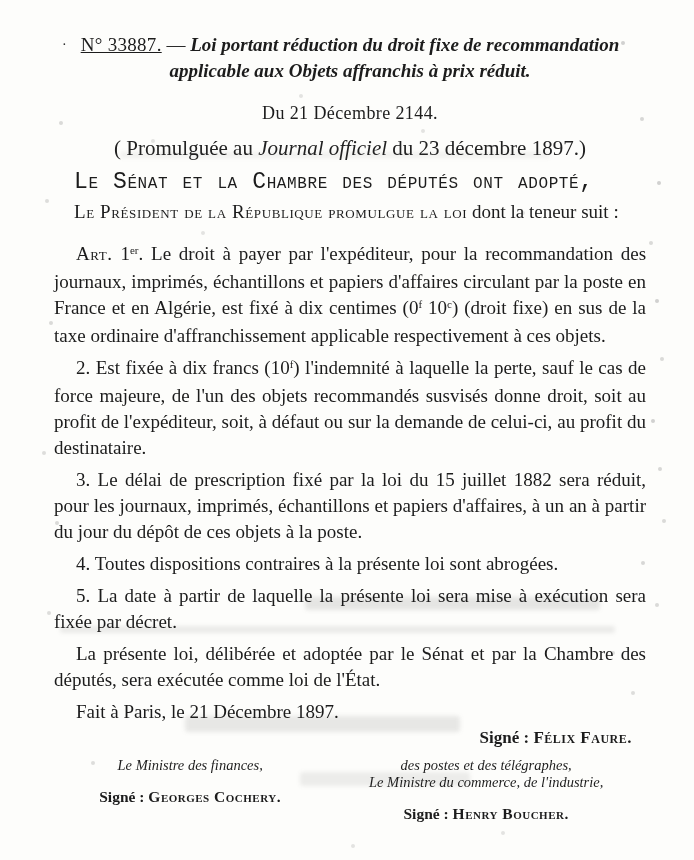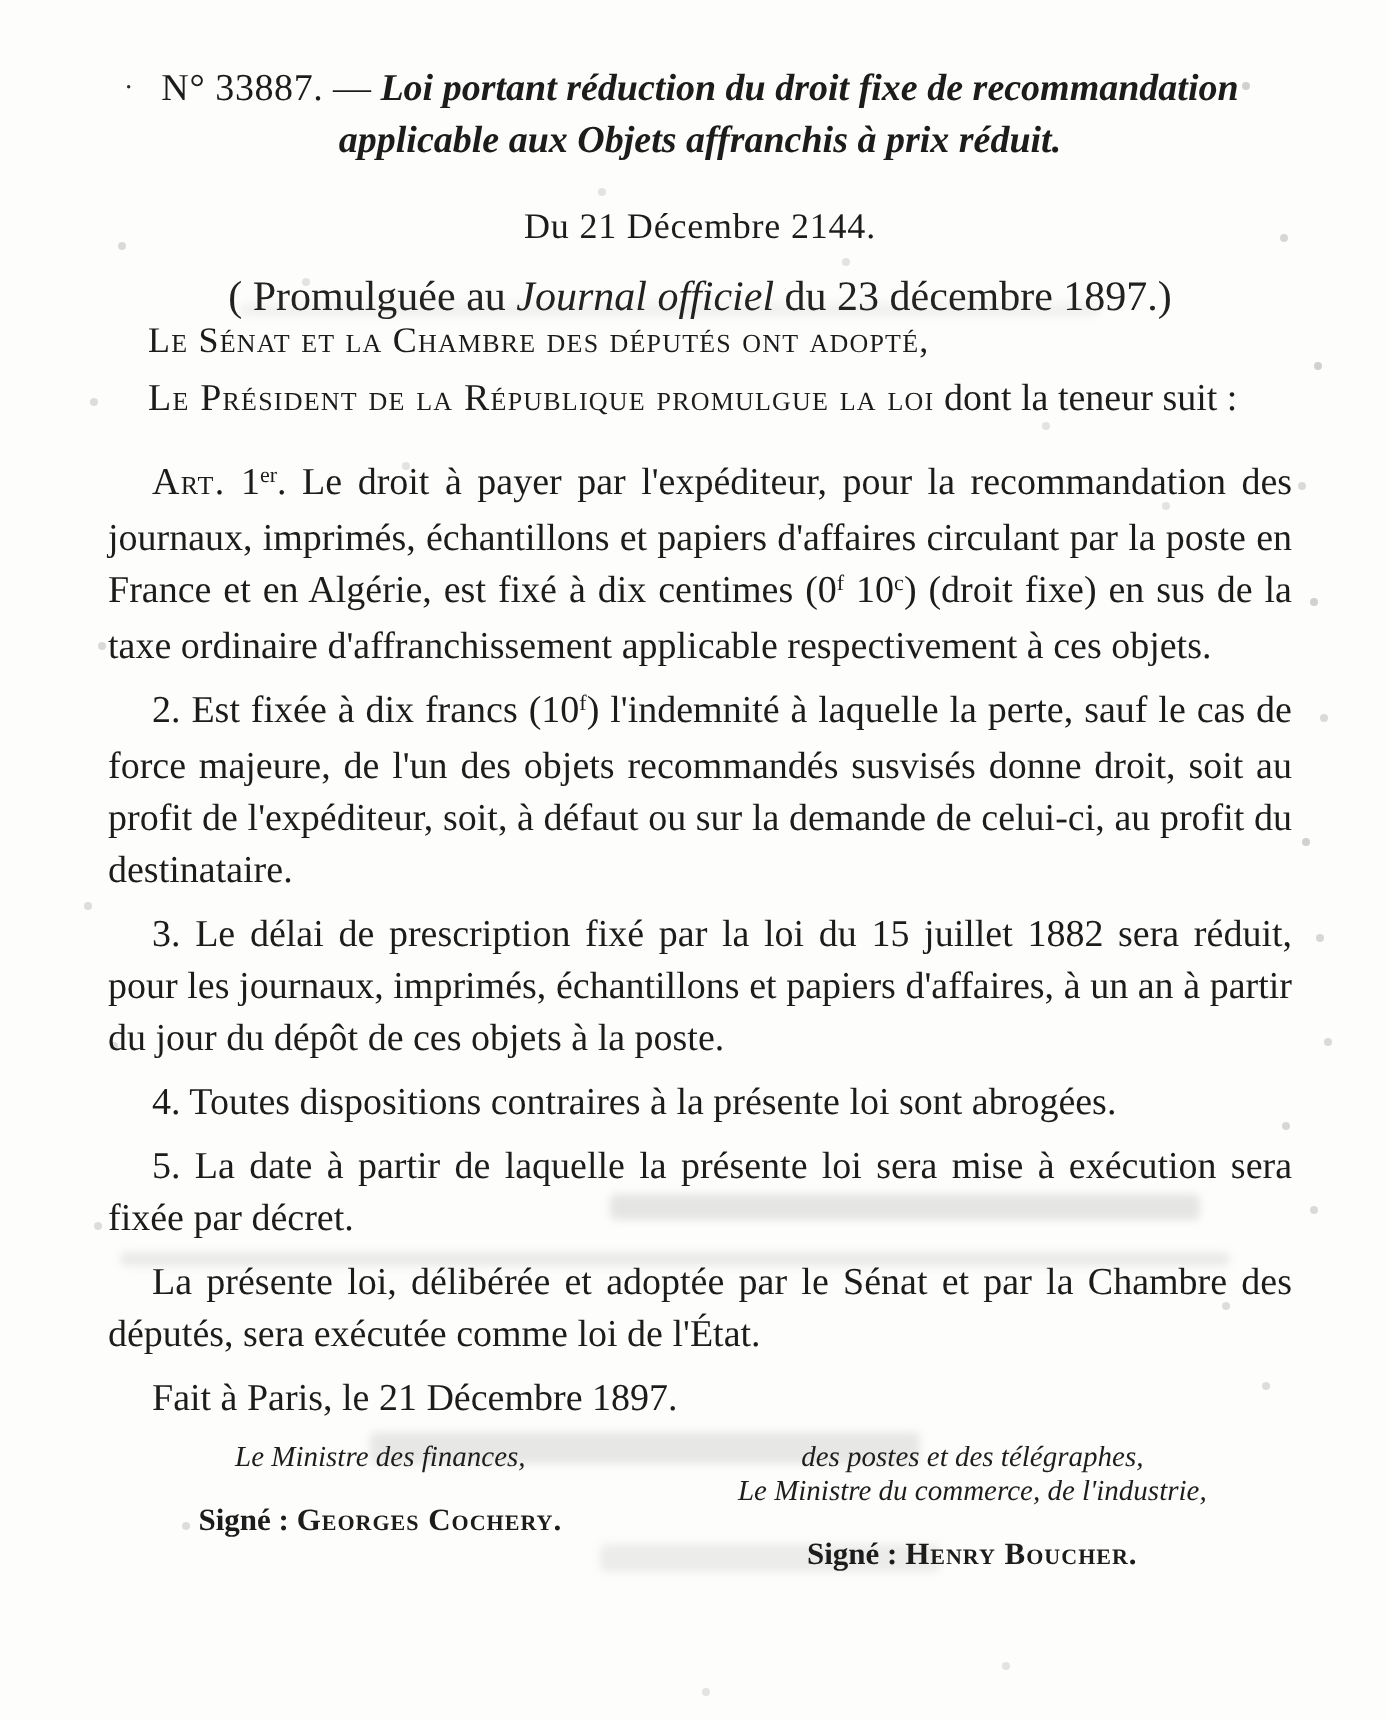--- a/index.html
+++ b/index.html
@@ -11,30 +11,30 @@
     color:#1c1c1c;
     font-family:"Liberation Serif","DejaVu Serif",serif;
     overflow:hidden;
   }
   .content{position:absolute;left:54px;top:32px;width:592px;}
 
   
   .headline{text-align:center;font-size:19px;line-height:26px;}
   .headline-line1{position:relative;}
   .bullet{position:absolute;left:8px;top:0;font-size:14px;color:#2a2a2a;}
-  .law-number{font-style:normal;letter-spacing:.3px;}
+  .law-number{font-style:normal;letter-spacing:.3px;text-decoration:underline;}
   .law-title{font-style:italic;font-weight:bold;}
 
   .date-line{text-align:center;font-size:18px;margin-top:18px;line-height:22px;letter-spacing:.4px;}
   .promulgation{text-align:center;font-size:21px;margin-top:14px;line-height:20px;color:#222;}
   .promulgation .journal{font-style:italic;}
 
   .sc{font-variant:small-caps;letter-spacing:.6px;}
 
-  .adoption{margin-top:0;font-size:18px;line-height:25px;text-indent:20px;}
+  .adoption{margin-top:12px;font-size:23px;line-height:25px;text-indent:20px;font-family:Liberation Mono, monospace;}
   .president{margin:4px 0 0 0;font-size:19px;line-height:26px;text-indent:20px;text-align:justify;}
 
   p.body-para{
     margin:6px 0 0 0;
     font-size:19px;line-height:26px;
     text-align:justify;
     text-indent:22px;
   }
   p.first-article{margin-top:16px;}
   .sup{font-size:11px;position:relative;top:-6px;letter-spacing:0;}
@@ -134,20 +134,23 @@
     </p>
 
     <p class="body-para">
       <span>5. </span><span>La date à partir de laquelle la présente loi sera mise à exécution sera fixée par décret.</span>
     </p>
 
     <p class="body-para closing">La présente loi, délibérée et adoptée par le Sénat et par la Chambre des députés, sera exécutée comme loi de l'État.</p>
 
     <p class="body-para fait">Fait à Paris, le 21 Décembre 1897.</p>
 
+    <div class="sig-president">
+      <span class="sig-label">Signé : </span><span class="sig-name">Félix Faure.</span>
+    </div>
 
     <div class="ministers">
       <div class="minister-col minister-left">
         <div class="minister-title">Le Ministre des finances,</div>
         <div class="minister-signed">
           <span class="sig-label">Signé : </span><span class="sig-name">Georges Cochery.</span>
         </div>
       </div>
       <div class="minister-col minister-right">
         <div class="minister-title">des postes et des télégraphes,</div>

